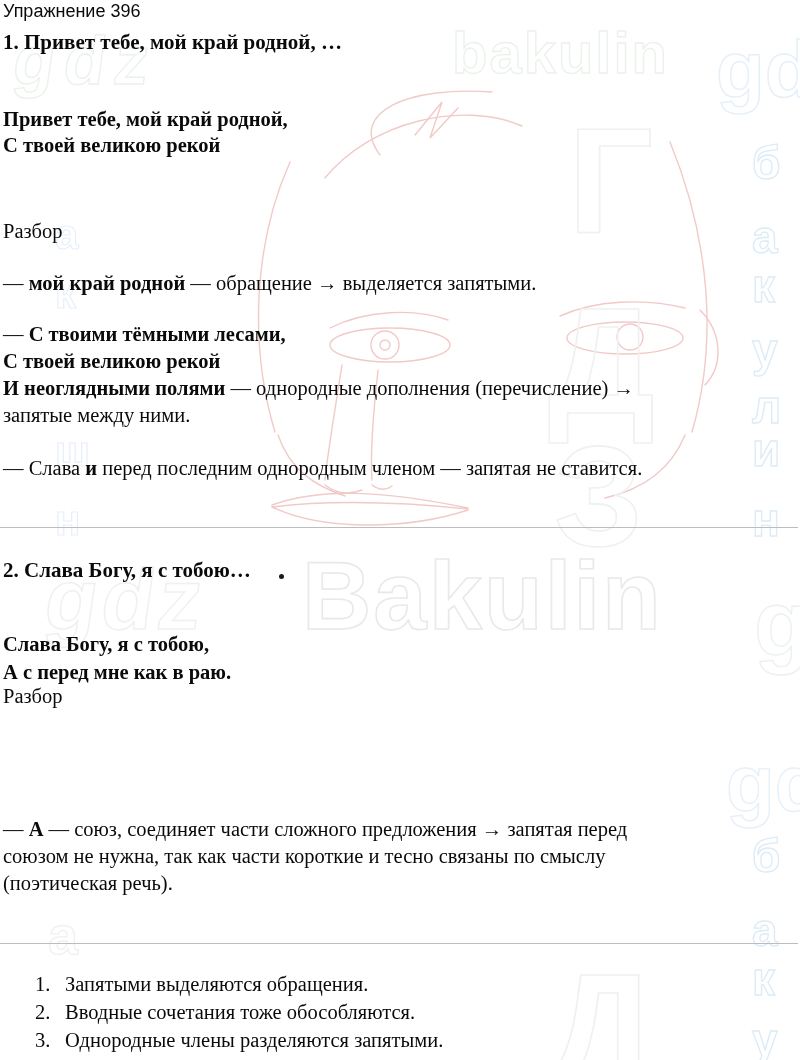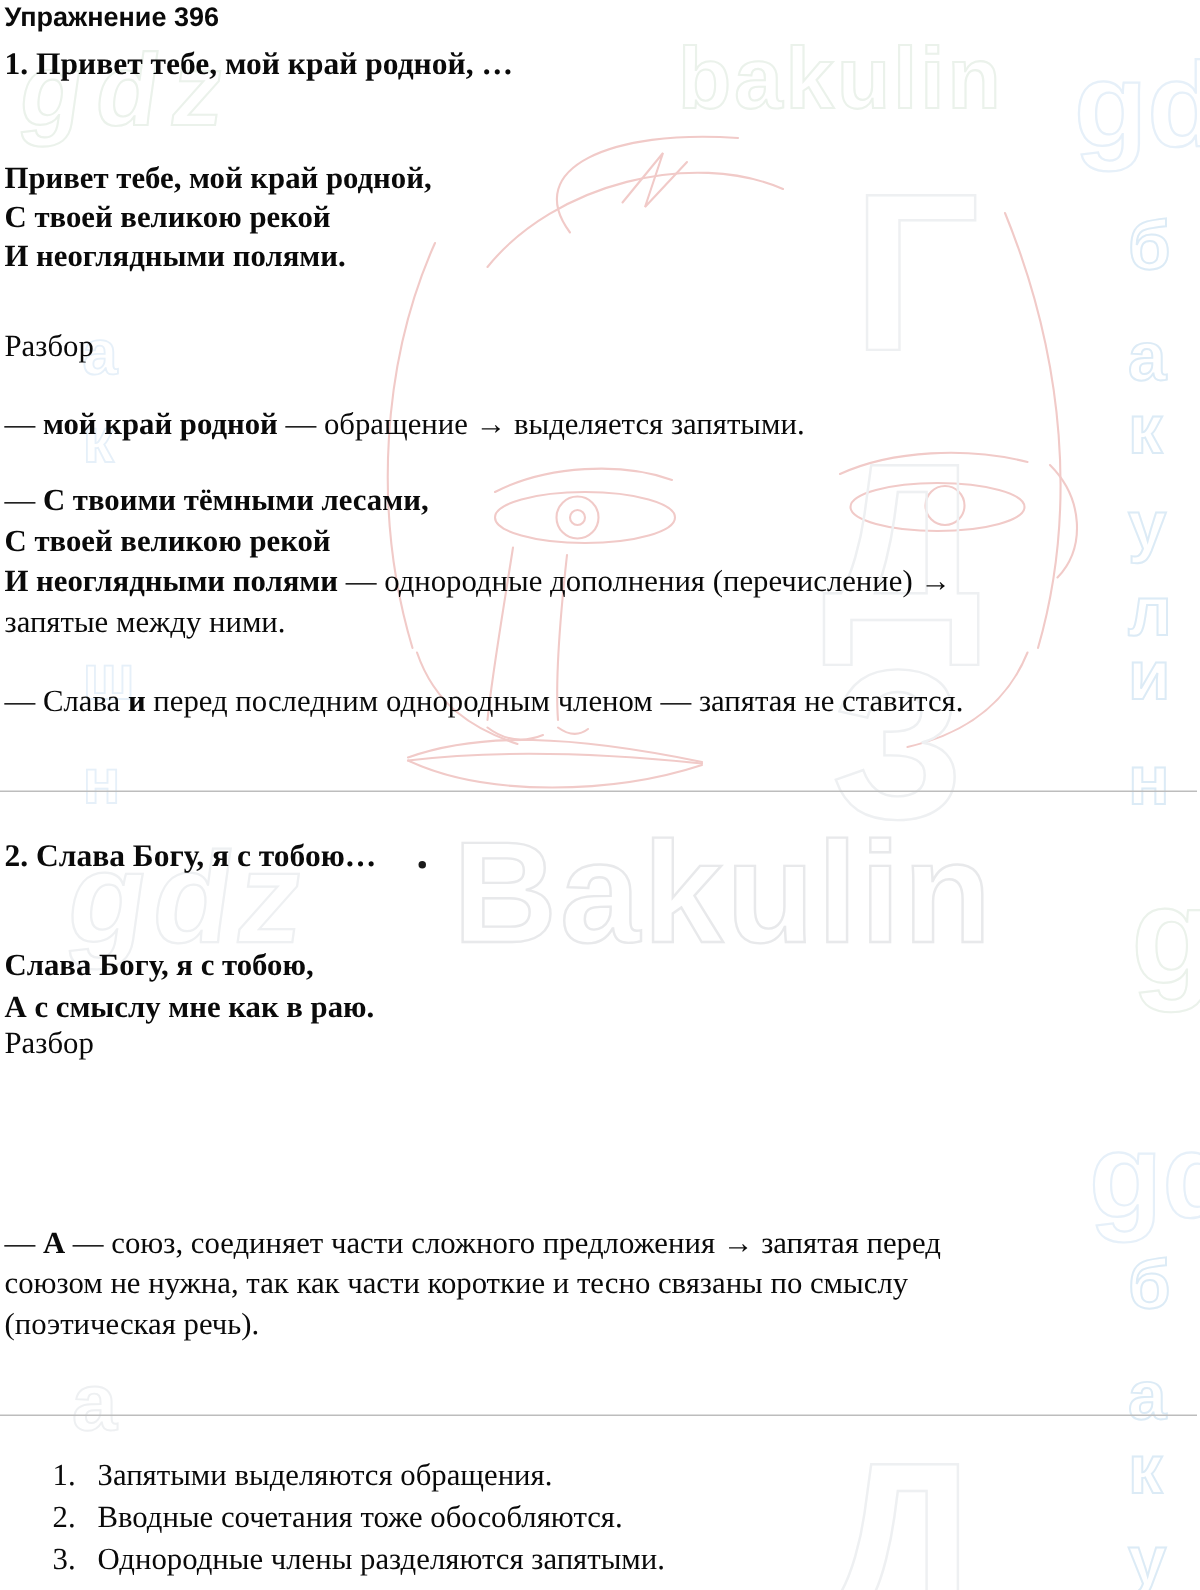--- a/index.html
+++ b/index.html
@@ -38,21 +38,21 @@
   .a-left-bottom  { left:48px;  top:908px; font-size:54px;
                     -webkit-text-stroke:1.3px var(--wm_gray_light,#eef0f2); }
   .face-sketch { position:absolute; left:230px; top:80px; }
   .face-sketch path, .face-sketch ellipse, .face-sketch circle {
     fill:none; stroke:var(--face_pink,#f1cac8); stroke-width:1.4; stroke-linecap:round;
   }
   .speck { position:absolute; left:279px; top:574px; width:5px; height:5px;
            border-radius:50%; background:#1a1a1a; }
   .content { position:absolute; inset:0; }
   .blk { position:absolute; left:3px; }
-  .ex-title { font-family:"Liberation Sans", sans-serif; font-size:18px; font-weight:bold; }
+  .ex-title { font-family:"Liberation Sans", sans-serif; font-size:18px; font-weight:normal; }
   .heading  { font-size:21px; font-weight:bold; }
   .verse    { font-size:20.5px; font-weight:bold;margin-top:20px; }
   .razbor   { font-size:20.5px; font-weight:normal; }
   .point    { font-size:20.5px; line-height:27px; white-space:pre-wrap; max-width:780px; }
   .point b  { font-weight:bold; }
   .divider  { position:absolute; left:0; width:798px; height:0;
               border:none; border-top:1px solid var(--divider,#bdbdbd); }
   .conclusions { font-size:20.5px; line-height:28px; left:35px; }
   .c-row  { display:flex; }
   .c-num  { width:22px; margin-right:8px; }
@@ -127,39 +127,38 @@
 
   <div class="content">
 
     <h1 class="blk ex-title" style="top:1px">Упражнение 396</h1>
 
     <h2 class="blk heading" style="top:30px">1. Привет тебе, мой край родной, …</h2>
 
     <div class="blk verse" style="top:86px; line-height:26px">
       <div>Привет тебе, мой край родной,</div>
       <div>С твоей великою рекой</div>
-      <div>И неоглядными полями.</div>
     </div>
 
     <div class="blk razbor" style="top:220px">Разбор</div>
 
     <p class="blk point" style="top:270px"><span>— </span><b>мой край родной</b><span> — обращение → выделяется запятыми.</span></p>
     <p class="blk point" style="top:321px"><span>— </span><b>С твоими тёмными лесами,
 С твоей великою рекой
 И неоглядными полями</b><span> — однородные дополнения (перечисление) →
 запятые между ними.</span></p>
     <p class="blk point" style="top:455px"><span>— Слава </span><b>и</b><span> перед последним однородным членом — запятая не ставится.</span></p>
 
     <hr class="divider" style="top:527px">
 
     <h2 class="blk heading" style="top:558px">2. Слава Богу, я с тобою…</h2>
 
     <div class="blk verse" style="top:610px; line-height:28px">
       <div>Слава Богу, я с тобою,</div>
-      <div>А с смыслу мне как в раю.</div>
+      <div>А с перед мне как в раю.</div>
     </div>
 
     <div class="blk razbor" style="top:685px">Разбор</div>
 
     <p class="blk point" style="top:816px"><span>— </span><b>А</b><span> — союз, соединяет части сложного предложения → запятая перед
 союзом не нужна, так как части короткие и тесно связаны по смыслу
 (поэтическая речь).</span></p>
 
     <hr class="divider" style="top:943px">
 

